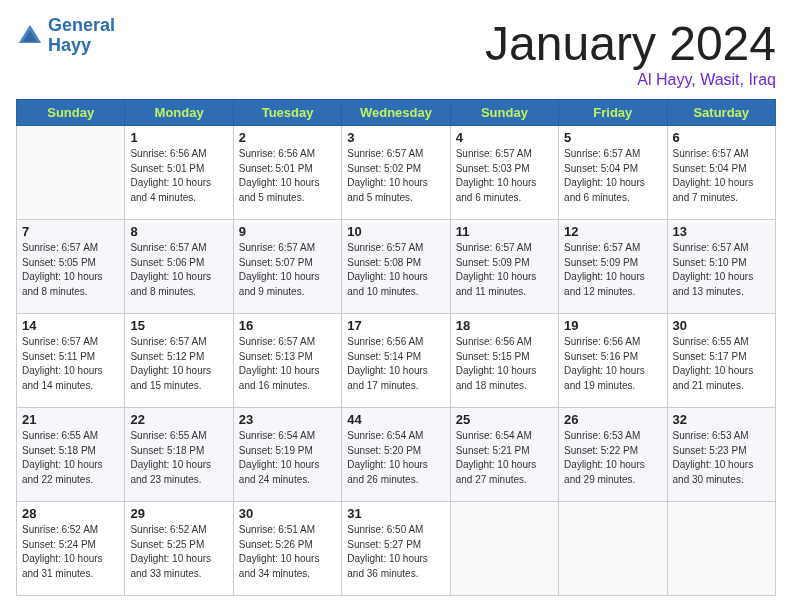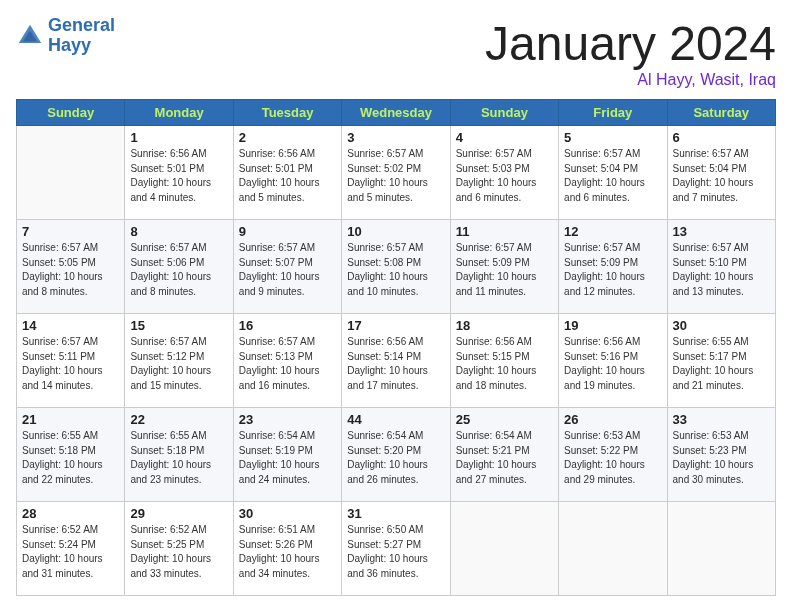--- a/index.html
+++ b/index.html
@@ -317,21 +317,21 @@
 and 27 minutes.</div>
           </td>
           <td>
             <span class="day-num">26</span>
             <div class="day-info" style="white-space: pre-line;">Sunrise: 6:53 AM
 Sunset: 5:22 PM
 Daylight: 10 hours
 and 29 minutes.</div>
           </td>
           <td>
-            <span class="day-num">33</span>
+            <span class="day-num">32</span>
             <div class="day-info" style="white-space: pre-line;">Sunrise: 6:53 AM
 Sunset: 5:23 PM
 Daylight: 10 hours
 and 30 minutes.</div>
           </td>
         </tr>
         <tr>
           <td>
             <span class="day-num">28</span>
             <div class="day-info" style="white-space: pre-line;">Sunrise: 6:52 AM

